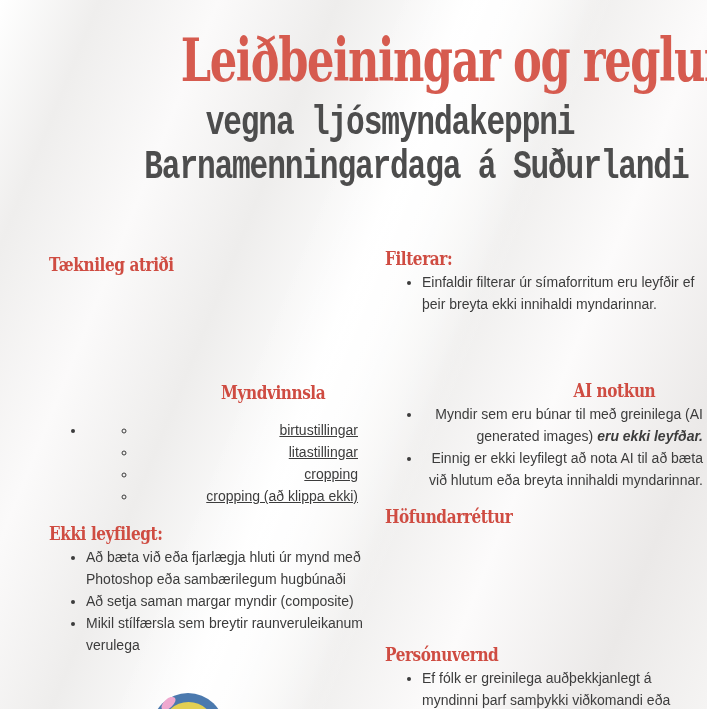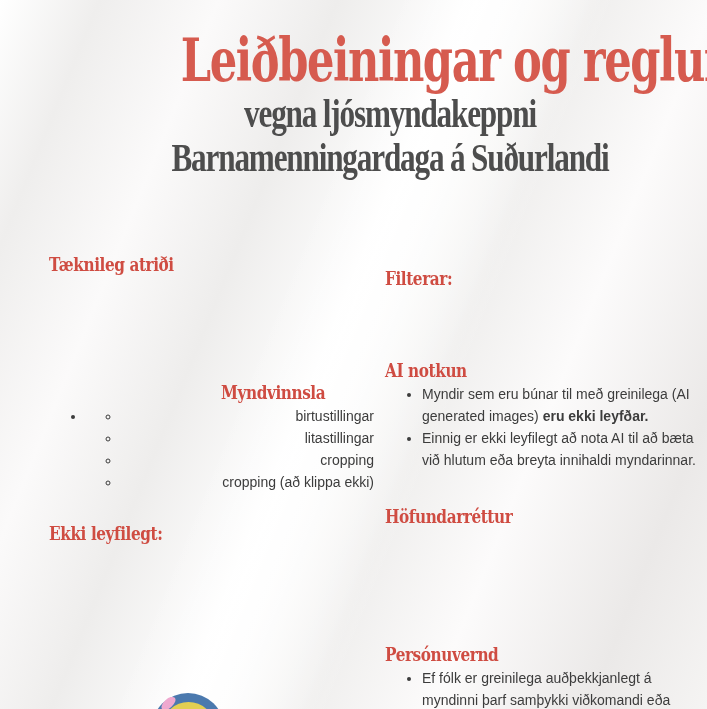--- a/index.html
+++ b/index.html
@@ -39,21 +39,22 @@
     font-weight:800;
     font-size:60px;
     line-height:64px;
     color:var(--title-red);
     letter-spacing:-2px;
     transform:scaleX(.72);
     transform-origin:center top;
     white-space:nowrap;
   }
   .subtitle{
-    font-family:Liberation Serif, serif;
+    margin-top:10px;
+    font-family:Liberation Mono, monospace;
     font-weight:800;
     color:var(--subtitle-gray);
   }
   .subtitle .line{
     font-size:40px;
     line-height:44px;
     letter-spacing:-1.5px;
     transform:scaleX(.78);
     transform-origin:center top;
     white-space:nowrap;
@@ -75,30 +76,31 @@
     margin:0 0 2px 0;
   }
   ul.bullets{
     margin:0;padding:0 0 0 37px;
     list-style:disc outside;
     font-size:14px;
     line-height:22px;
   }
   ul.bullets li{margin:0;}
   ul.sub-list{
-    margin:0;padding:0 0 0 35px;
+    margin:16px;padding:0 0 0 35px;
     list-style:circle outside;
+    text-decoration:underline;
   }
-  ul.bullets b{font-weight:bold;}
+  ul.bullets b{font-weight:bold;font-style:italic;}
   
   .sec-l1{top:254px;}
   .sec-l2{top:382px;text-align:right;}
   .sec-l3{top:523px;}
-  .sec-r1{top:268px;}
-  .sec-r2{top:360px;}
+  .sec-r1{top:248px;}
+  .sec-r2{top:380px;text-align:right;}
   .sec-r3{top:506px;}
   .sec-r4{top:644px;}
   
   .logo{
     position:absolute;left:152px;top:693px;width:74px;height:16px;z-index:3;
   }
   .logo .blue{
     position:absolute;left:0;top:0;width:72px;height:70px;border-radius:50%;
     background:var(--logo-blue);
   }
@@ -136,24 +138,32 @@
             <li>birtustillingar</li>
             <li>litastillingar</li>
             <li>cropping</li>
             <li>cropping (að klippa ekki)</li>
           </ul></li>
       </ul>
   </section>
 
   <section class="sec left sec-l3">
     <h2>Ekki leyfilegt:</h2>
+    <ul class="bullets">
+        <li>Að bæta við eða fjarlægja hluti úr mynd með Photoshop eða sambærilegum hugbúnaði</li>
+        <li>Að setja saman margar myndir (composite)</li>
+        <li>Mikil stílfærsla sem breytir raunveruleikanum verulega</li>
+      </ul>
   </section>
 
   <section class="sec right sec-r1">
     <h2>Filterar:</h2>
+    <ul class="bullets">
+        <li>Einfaldir filterar úr símaforritum eru leyfðir ef þeir breyta ekki innihaldi myndarinnar.</li>
+      </ul>
   </section>
 
   <section class="sec right sec-r2">
     <h2>AI notkun</h2>
     <ul class="bullets">
         <li><span>Myndir sem eru búnar til með greinilega (AI generated images) </span><b>eru ekki leyfðar.</b></li>
         <li>Einnig er ekki leyfilegt að nota AI til að bæta við hlutum eða breyta innihaldi myndarinnar.</li>
       </ul>
   </section>
 

